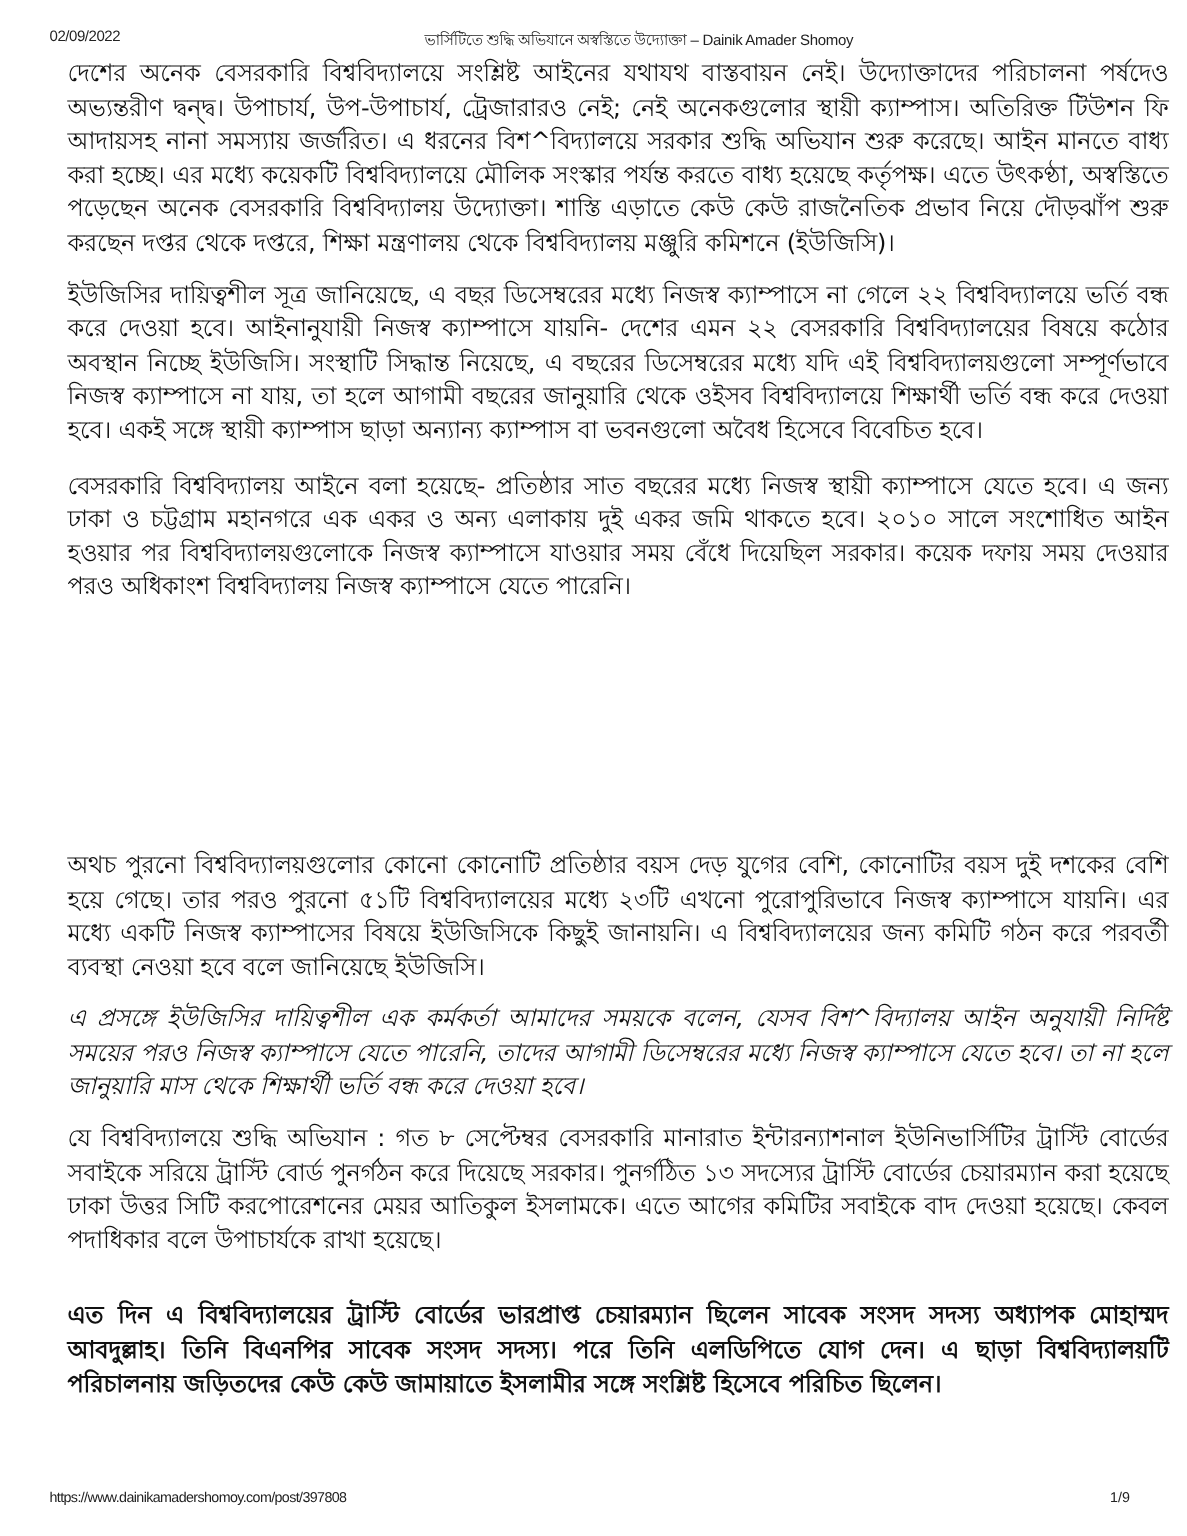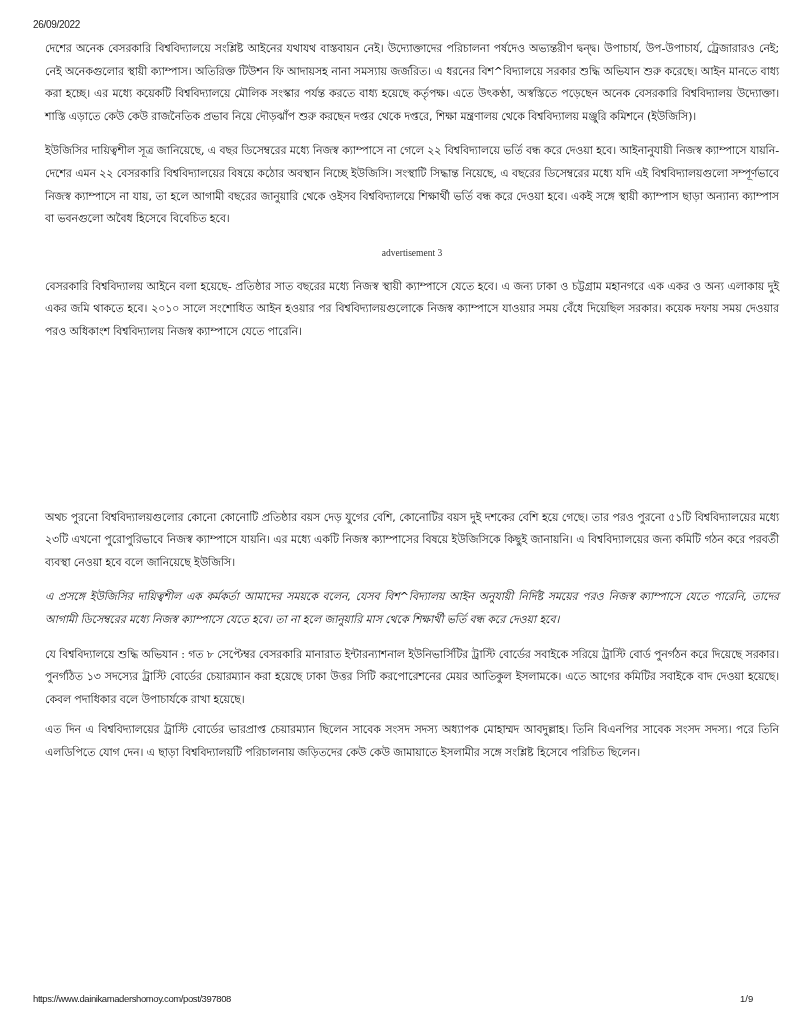--- a/index.html
+++ b/index.html
@@ -3,42 +3,42 @@
 <meta charset="utf-8">
 <style>
   html, body { margin: 0; padding: 0; background: #ffffff; }
   body { width: 791px; height: 1024px; position: relative; overflow: hidden;
          font-family: "DejaVu Sans", "Liberation Sans", sans-serif; color: #111; }
   .hdr { position: absolute; top: 19px; left: 0; width: 791px; height: 14px;
          font-family: "Liberation Sans", sans-serif; font-size: 10px; color: #222; }
   .hdr .date { position: absolute; left: 33px; top: 0; letter-spacing: -0.3px; }
   .hdr .title { position: absolute; left: 283px; top: 0; width: 340px; white-space: nowrap; letter-spacing: -0.2px; }
   .content { position: absolute; left: 45px; top: 38px; width: 734px; }
-  p.para { margin: 0; font-size: 11px; line-height: 22.6px; text-align: justify; letter-spacing: -0.15px; }
+  p.para { margin: 0; font-size: 16px; line-height: 22.6px; text-align: justify; letter-spacing: -0.15px; }
   .ad { text-align: center; font-family: "Liberation Serif", serif; font-size: 9.5px; color: #333; }
   .ftr { position: absolute; top: 993px; left: 0; width: 791px; height: 14px;
          font-family: "Liberation Sans", sans-serif; font-size: 9.5px; color: #222; }
   .ftr .url { position: absolute; left: 33px; letter-spacing: -0.4px; }
   .ftr .pg { position: absolute; left: 740px; }
 </style>
 </head>
 <body>
 
 <div class="hdr">
-  <span class="date">26/09/2022</span>
+  <span class="date">02/09/2022</span>
+  <span class="title">ভার্সিটিতে শুদ্ধি অভিযানে অস্বস্তিতে উদ্যোক্তা – Dainik Amader Shomoy</span>
 </div>
 
 <div class="content">
   <p class="para" style="margin-top:0;">দেশের অনেক বেসরকারি বিশ্ববিদ্যালয়ে সংশ্লিষ্ট আইনের যথাযথ বাস্তবায়ন নেই। উদ্যোক্তাদের পরিচালনা পর্ষদেও অভ্যন্তরীণ দ্বন্দ্ব। উপাচার্য, উপ-উপাচার্য, ট্রেজারারও নেই; নেই অনেকগুলোর স্থায়ী ক্যাম্পাস। অতিরিক্ত টিউশন ফি আদায়সহ নানা সমস্যায় জর্জরিত। এ ধরনের বিশ^বিদ্যালয়ে সরকার শুদ্ধি অভিযান শুরু করেছে। আইন মানতে বাধ্য করা হচ্ছে। এর মধ্যে কয়েকটি বিশ্ববিদ্যালয়ে মৌলিক সংস্কার পর্যন্ত করতে বাধ্য হয়েছে কর্তৃপক্ষ। এতে উৎকণ্ঠা, অস্বস্তিতে পড়েছেন অনেক বেসরকারি বিশ্ববিদ্যালয় উদ্যোক্তা। শাস্তি এড়াতে কেউ কেউ রাজনৈতিক প্রভাব নিয়ে দৌড়ঝাঁপ শুরু করছেন দপ্তর থেকে দপ্তরে, শিক্ষা মন্ত্রণালয় থেকে বিশ্ববিদ্যালয় মঞ্জুরি কমিশনে (ইউজিসি)।</p>
   <p class="para" style="margin-top:12px;">ইউজিসির দায়িত্বশীল সূত্র জানিয়েছে, এ বছর ডিসেম্বরের মধ্যে নিজস্ব ক্যাম্পাসে না গেলে ২২ বিশ্ববিদ্যালয়ে ভর্তি বন্ধ করে দেওয়া হবে। আইনানুযায়ী নিজস্ব ক্যাম্পাসে যায়নি- দেশের এমন ২২ বেসরকারি বিশ্ববিদ্যালয়ের বিষয়ে কঠোর অবস্থান নিচ্ছে ইউজিসি। সংস্থাটি সিদ্ধান্ত নিয়েছে, এ বছরের ডিসেম্বরের মধ্যে যদি এই বিশ্ববিদ্যালয়গুলো সম্পূর্ণভাবে নিজস্ব ক্যাম্পাসে না যায়, তা হলে আগামী বছরের জানুয়ারি থেকে ওইসব বিশ্ববিদ্যালয়ে শিক্ষার্থী ভর্তি বন্ধ করে দেওয়া হবে। একই সঙ্গে স্থায়ী ক্যাম্পাস ছাড়া অন্যান্য ক্যাম্পাস বা ভবনগুলো অবৈধ হিসেবে বিবেচিত হবে।</p>
-  <div class="ad" style="margin-top:17px; height:14px;">advertisement 3</div>
   <p class="para" style="margin-top:14px;">বেসরকারি বিশ্ববিদ্যালয় আইনে বলা হয়েছে- প্রতিষ্ঠার সাত বছরের মধ্যে নিজস্ব স্থায়ী ক্যাম্পাসে যেতে হবে। এ জন্য ঢাকা ও চট্টগ্রাম মহানগরে এক একর ও অন্য এলাকায় দুই একর জমি থাকতে হবে। ২০১০ সালে সংশোধিত আইন হওয়ার পর বিশ্ববিদ্যালয়গুলোকে নিজস্ব ক্যাম্পাসে যাওয়ার সময় বেঁধে দিয়েছিল সরকার। কয়েক দফায় সময় দেওয়ার পরও অধিকাংশ বিশ্ববিদ্যালয় নিজস্ব ক্যাম্পাসে যেতে পারেনি।</p>
   <div class="ad-space" style="height:150px;"></div>
   <p class="para" style="margin-top:13px;">অথচ পুরনো বিশ্ববিদ্যালয়গুলোর কোনো কোনোটি প্রতিষ্ঠার বয়স দেড় যুগের বেশি, কোনোটির বয়স দুই দশকের বেশি হয়ে গেছে। তার পরও পুরনো ৫১টি বিশ্ববিদ্যালয়ের মধ্যে ২৩টি এখনো পুরোপুরিভাবে নিজস্ব ক্যাম্পাসে যায়নি। এর মধ্যে একটি নিজস্ব ক্যাম্পাসের বিষয়ে ইউজিসিকে কিছুই জানায়নি। এ বিশ্ববিদ্যালয়ের জন্য কমিটি গঠন করে পরবর্তী ব্যবস্থা নেওয়া হবে বলে জানিয়েছে ইউজিসি।</p>
   <p class="para" style="margin-top:12px;font-style:italic;">এ প্রসঙ্গে ইউজিসির দায়িত্বশীল এক কর্মকর্তা আমাদের সময়কে বলেন, যেসব বিশ^বিদ্যালয় আইন অনুযায়ী নির্দিষ্ট সময়ের পরও নিজস্ব ক্যাম্পাসে যেতে পারেনি, তাদের আগামী ডিসেম্বরের মধ্যে নিজস্ব ক্যাম্পাসে যেতে হবে। তা না হলে জানুয়ারি মাস থেকে শিক্ষার্থী ভর্তি বন্ধ করে দেওয়া হবে।</p>
   <p class="para" style="margin-top:12px;">যে বিশ্ববিদ্যালয়ে শুদ্ধি অভিযান : গত ৮ সেপ্টেম্বর বেসরকারি মানারাত ইন্টারন্যাশনাল ইউনিভার্সিটির ট্রাস্টি বোর্ডের সবাইকে সরিয়ে ট্রাস্টি বোর্ড পুনর্গঠন করে দিয়েছে সরকার। পুনর্গঠিত ১৩ সদস্যের ট্রাস্টি বোর্ডের চেয়ারম্যান করা হয়েছে ঢাকা উত্তর সিটি করপোরেশনের মেয়র আতিকুল ইসলামকে। এতে আগের কমিটির সবাইকে বাদ দেওয়া হয়েছে। কেবল পদাধিকার বলে উপাচার্যকে রাখা হয়েছে।</p>
-  <p class="para" style="margin-top:8px;">এত দিন এ বিশ্ববিদ্যালয়ের ট্রাস্টি বোর্ডের ভারপ্রাপ্ত চেয়ারম্যান ছিলেন সাবেক সংসদ সদস্য অধ্যাপক মোহাম্মদ আবদুল্লাহ। তিনি বিএনপির সাবেক সংসদ সদস্য। পরে তিনি এলডিপিতে যোগ দেন। এ ছাড়া বিশ্ববিদ্যালয়টি পরিচালনায় জড়িতদের কেউ কেউ জামায়াতে ইসলামীর সঙ্গে সংশ্লিষ্ট হিসেবে পরিচিত ছিলেন।</p>
+  <p class="para" style="margin-top:28px;font-weight:bold;">এত দিন এ বিশ্ববিদ্যালয়ের ট্রাস্টি বোর্ডের ভারপ্রাপ্ত চেয়ারম্যান ছিলেন সাবেক সংসদ সদস্য অধ্যাপক মোহাম্মদ আবদুল্লাহ। তিনি বিএনপির সাবেক সংসদ সদস্য। পরে তিনি এলডিপিতে যোগ দেন। এ ছাড়া বিশ্ববিদ্যালয়টি পরিচালনায় জড়িতদের কেউ কেউ জামায়াতে ইসলামীর সঙ্গে সংশ্লিষ্ট হিসেবে পরিচিত ছিলেন।</p>
 </div>
 
 <div class="ftr">
   <span class="url">https://www.dainikamadershomoy.com/post/397808</span>
   <span class="pg">1/9</span>
 </div>
 
 </body></html>

